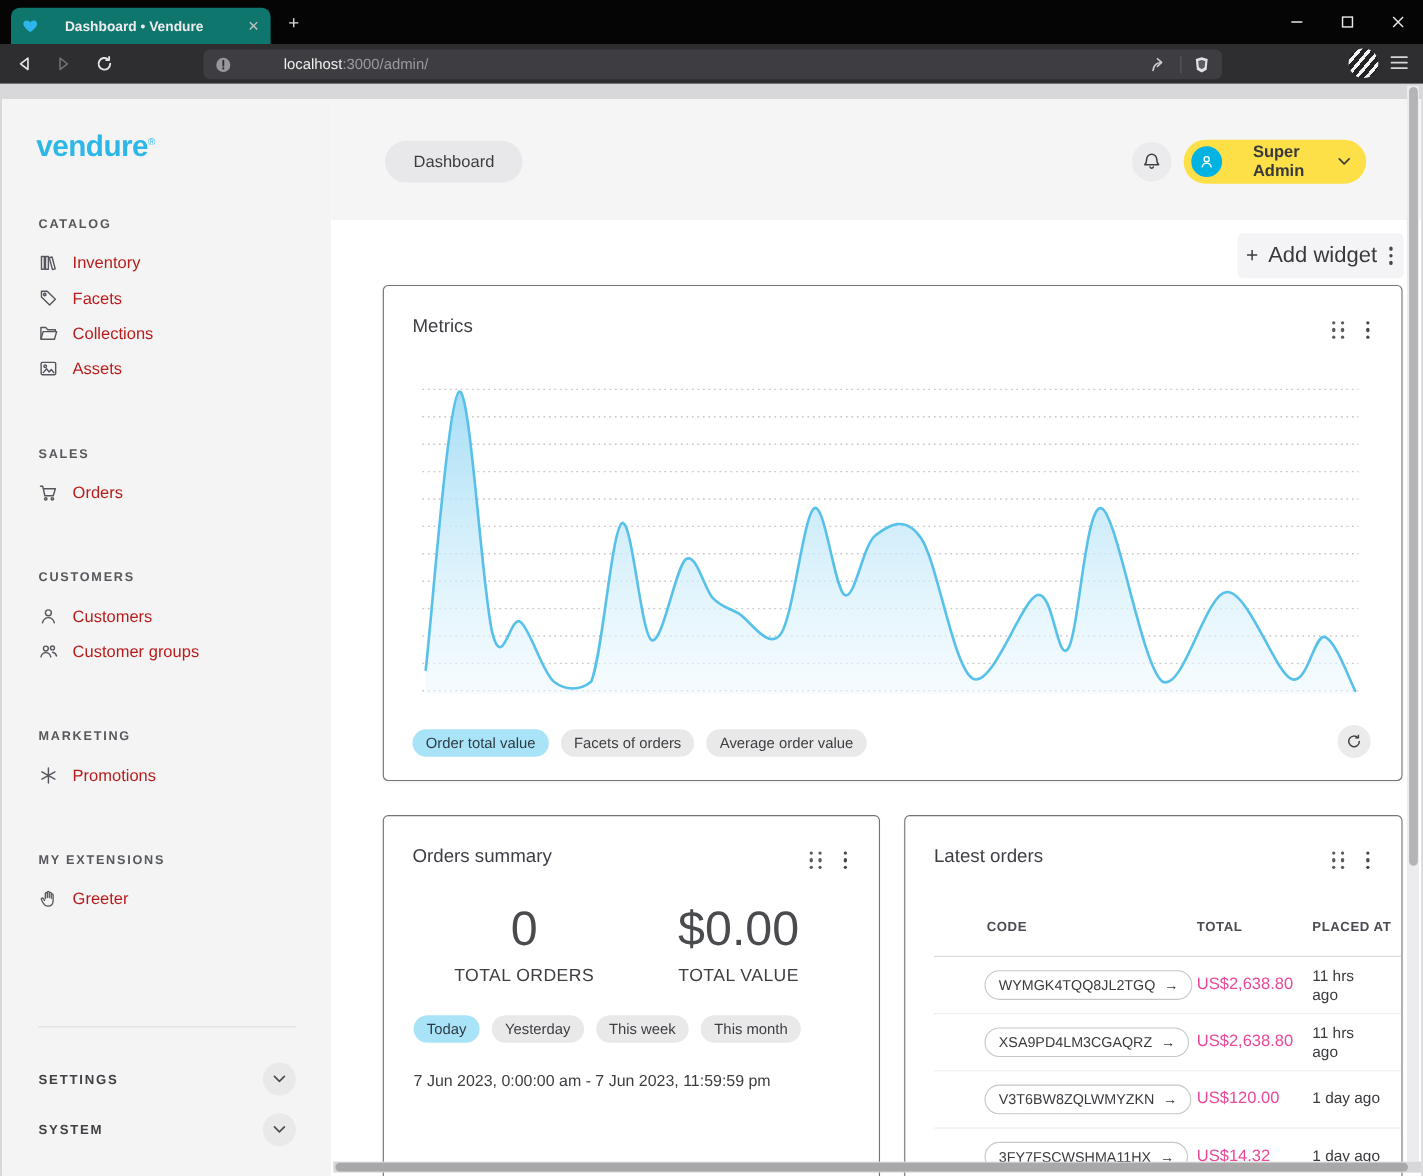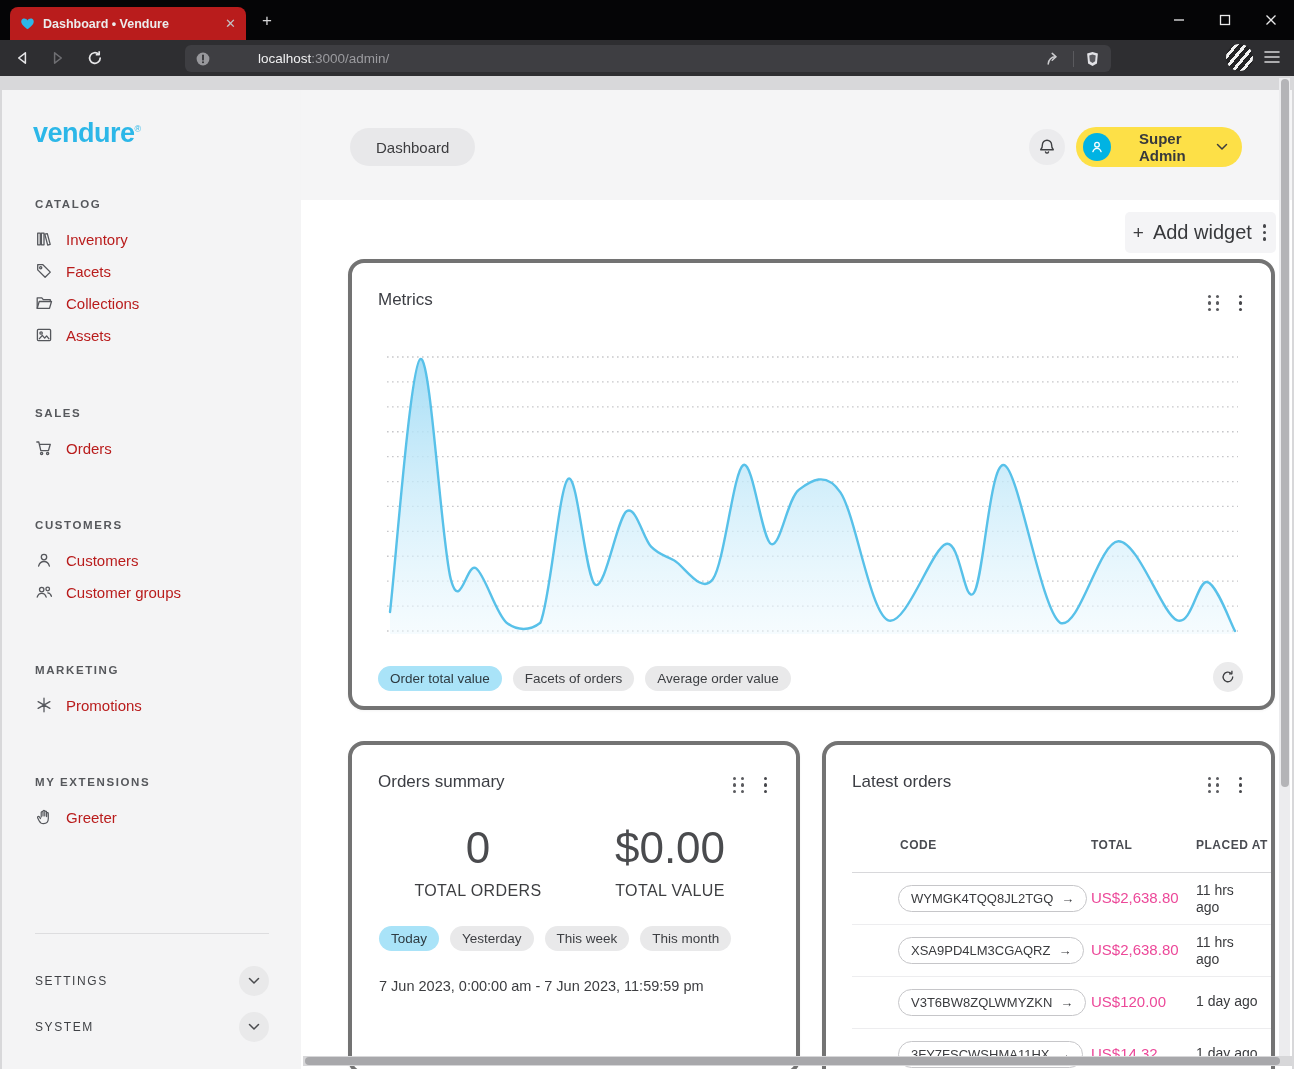--- a/index.html
+++ b/index.html
@@ -1,22 +1,22 @@
 <!DOCTYPE html>
 <html><head>
 <meta charset="utf-8">
 <style>
   * { margin:0; padding:0; box-sizing:border-box; }
   html,body { width:1294px; height:1069px; overflow:hidden; }
   body { font-family:"Liberation Sans", sans-serif; background:#d8d8da; position:relative; }
 
   
   .titlebar { position:absolute; left:0; top:0; width:1294px; height:40px; background:#050506; }
-  .tab { position:absolute; left:10px; top:7px; width:236px; height:33px; background:#b91c1c;
-         border-radius:8px 8px 0 0; display:flex; align-items:center; padding:0 10px; gap:8px; }
+  .tab { position:absolute; left:10px; top:7px; width:236px; height:33px; background:#0f766e;
+         border-radius:8px 8px 0 0; display:flex; align-items:center; padding:0 10px; gap:24px; }
   .tab-title { color:#ececec; font-size:12.5px; font-weight:700; white-space:nowrap; overflow:hidden; flex:1; }
   .tab-close { color:#c3c3c6; font-size:13px; cursor:default; }
   .newtab { position:absolute; left:258px; top:12px; width:18px; height:18px; color:#d8d8d8;
             font-size:17px; line-height:17px; text-align:center; }
   .win-controls { position:absolute; right:0; top:0; height:40px; display:flex; align-items:center; }
   .win-btn { width:46px; height:40px; display:flex; align-items:center; justify-content:center; }
 
   .browserbar { position:absolute; left:0; top:40px; width:1294px; height:36px; background:#2e2e31;
                 display:flex; align-items:center; }
   .nav-btn { width:30px; height:30px; display:flex; align-items:center; justify-content:center; }
@@ -40,21 +40,21 @@
              border-radius:0 0 8px 8px; }
   .logo { position:absolute; left:31px; top:28px; font-size:27px; font-weight:700; color:#2cb7e8; letter-spacing:-0.5px; }
   .logo sup { font-size:9px; font-weight:400; }
   .nav-section { position:absolute; left:33px; right:20px; }
   .nav-label { font-size:11.5px; font-weight:600; letter-spacing:1.6px; color:#56585c; margin-bottom:13px; }
   .nav-item { height:32px; display:flex; align-items:center; gap:13px; cursor:pointer; }
   .nav-item .ni-icon { width:18px; height:18px; flex:none; }
   .nav-item .ni-label { font-size:15px; color:#b91c1c; }
   .side-divider { position:absolute; left:33px; right:32px; top:843px; height:1px; background:#dddddf; }
   .collapsed-row { position:absolute; left:33px; right:32px; height:32px; display:flex; align-items:center; justify-content:space-between; }
-  .collapsed-label { font-size:12px; font-weight:400; letter-spacing:1.6px; color:#3f4145; }
+  .collapsed-label { font-size:12px; font-weight:700; letter-spacing:1.6px; color:#3f4145; }
   .chev-btn { width:30px; height:30px; border-radius:50%; background:#e9e9ea; display:flex; align-items:center; justify-content:center; }
 
   
   .main { position:absolute; left:299px; top:0; right:0; height:990px; background:#fff; }
   .main-header { position:absolute; left:0; top:0; right:0; height:110px; background:#f5f5f6; }
   .breadcrumb-pill { position:absolute; left:49px; top:38px; height:38px; padding:0 26px; border-radius:19px;
       background:#e8e8ea; display:flex; align-items:center; font-size:15px; color:#3c3c3f; }
   .bell-btn { position:absolute; left:728px; top:39px; width:36px; height:36px; border-radius:50%;
       background:#ebebed; display:flex; align-items:center; justify-content:center; }
   .user-pill { position:absolute; left:775px; top:37px; width:166px; height:40px; border-radius:20px;
@@ -64,21 +64,21 @@
 
   .add-widget { position:absolute; left:824px; top:122px; width:151px; height:41px; background:#f4f4f6;
       border-radius:5px; display:flex; align-items:center; justify-content:center; gap:9px; }
   .add-widget .aw-plus { font-size:19px; font-weight:400; color:#3d3d40; line-height:1; }
   .add-widget .aw-label { font-size:20px; color:#38393c; }
   .kebab { display:inline-flex; flex-direction:column; gap:3px; padding:2px; }
   .kebab i { width:3.4px; height:3.4px; border-radius:50%; background:#46474b; }
   .drag-handle { display:inline-grid; grid-template-columns:repeat(2,4px); gap:3px 4px; }
   .drag-handle i { width:3.2px; height:3.2px; border-radius:50%; background:#5a5b5f; }
 
-  .card { position:absolute; background:#fff; border:4px solid #737373; border-radius:16px;
+  .card { position:absolute; background:#fff; border:1px solid #737373; border-radius:5px;
           box-shadow:0 1px 3px rgba(0,0,0,0.05); overflow:hidden; }
   .card-title { position:absolute; left:26px; top:27px; font-size:17px; color:#3c3e44; }
   .card-controls { position:absolute; right:27px; top:30px; display:flex; align-items:center; gap:17px; }
 
   #metrics-card { left:47px; top:169px; width:927px; height:451px; }
   #metrics-chart { position:absolute; left:34px; top:80px; width:853px; height:292px; }
   .chip-row { position:absolute; left:26px; top:403px; display:flex; gap:11px; }
   .chip { height:25px; padding:0 12px; border-radius:13px; background:#e9e9ea; color:#3c3e42;
           font-size:13.5px; display:flex; align-items:center; white-space:nowrap; }
   .chip.active { background:#a9e3f8; color:#2e3b42; }

